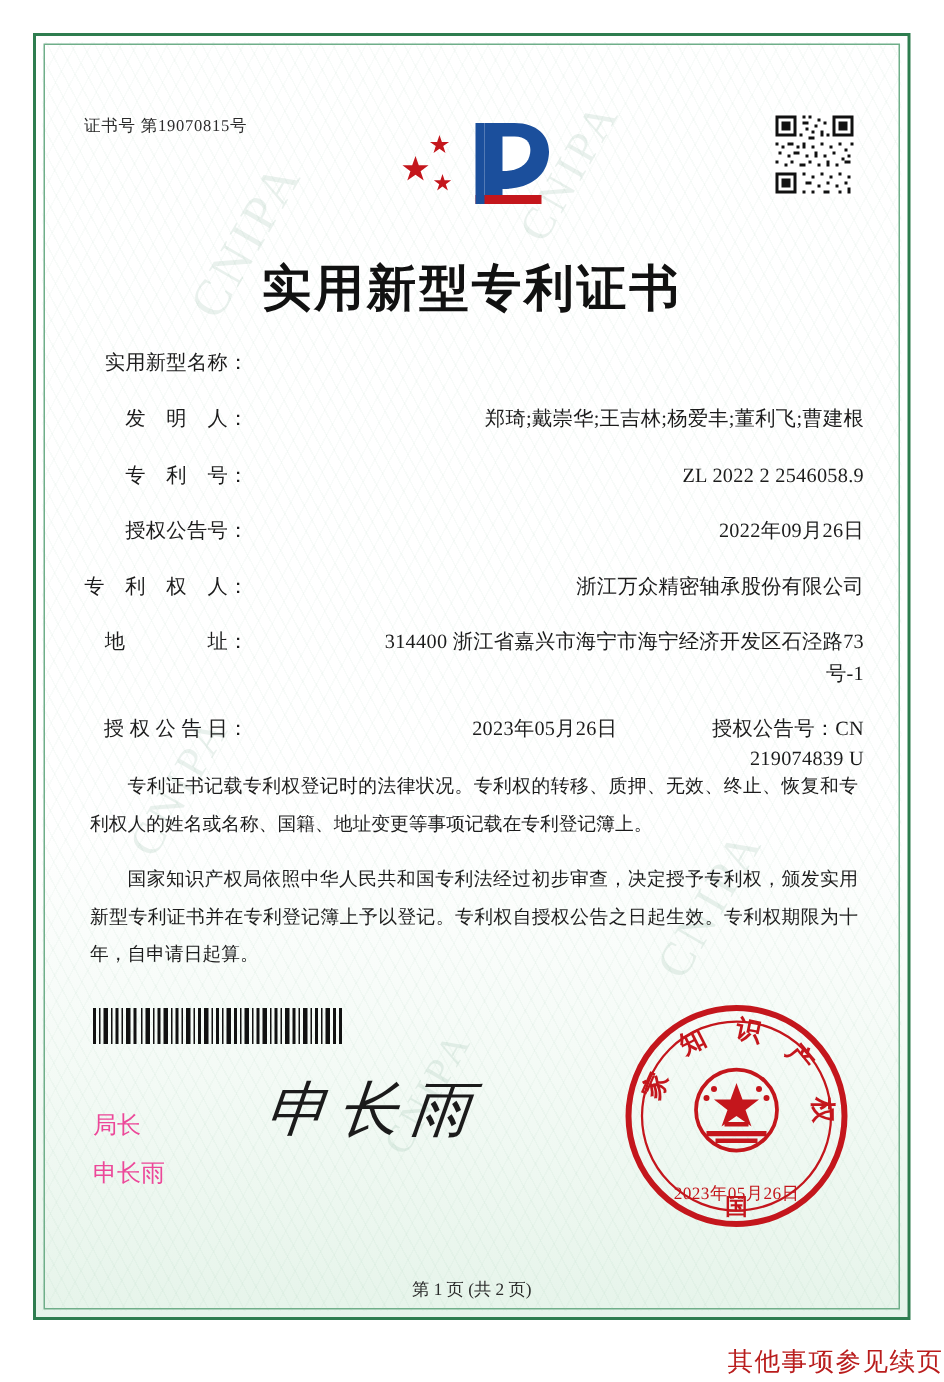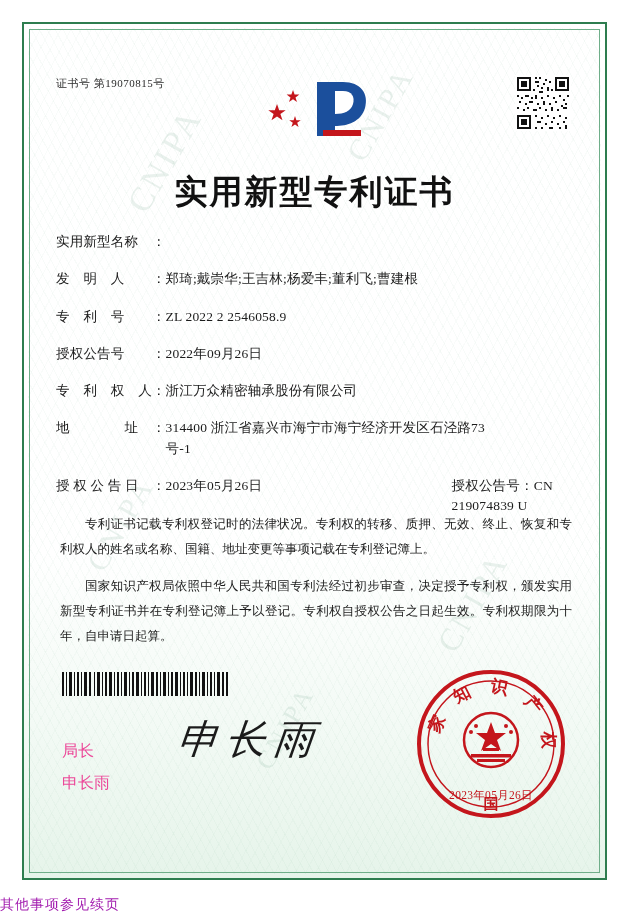--- a/index.html
+++ b/index.html
@@ -121,20 +121,21 @@
     top: 232px;
     width: 520px;
     font-size: 13.5px;
     color: #1c1c1c;
   }
   .frow {
     display: flex;
     align-items: flex-start;
     margin-bottom: 17px;
     line-height: 1.5;
+    text-align: right;
   }
   .flabel {
     width: 96px;
     flex: 0 0 96px;
     letter-spacing: 0.2px;
     white-space: pre;
   }
   .fsep { flex: 0 0 10px; }
   .fval {
     flex: 1;
@@ -222,23 +223,23 @@
     top: 852px;
     text-align: center;
     font-size: 11.5px;
     color: #2b2b2b;
   }
 
   .footnote {
     position: absolute;
     left: 0; right: 0;
     top: 896px;
-    text-align: left;
-    font-size: 14px;
-    color: #a21caf;
+    text-align: right;
+    font-size: 17px;
+    color: #b91c1c;
     letter-spacing: 1px;
   }
 </style>
 </head>
 <body>
 
 <div class="page">
   <div class="cert-frame"></div>
   <div class="guilloche"></div>
 
@@ -480,14 +481,15 @@
         <path id="ringtop" d="M 76,76 m -52,0 a 52,52 0 1,1 104,0" fill="none"></path>
       </defs>
       <text font-family="'Liberation Serif', serif" font-size="17" fill="#c4161c" letter-spacing="7" font-weight="bold">
         <textPath href="#ringtop" startOffset="6%">家 知 识 产 权 局</textPath>
       </text>
       <text x="76" y="141" text-anchor="middle" font-family="'Liberation Serif', serif" font-size="15" fill="#c4161c" font-weight="bold">国</text>
     </svg>
   </div>
   <div class="seal-date">2023年05月26日</div>
 
+  <div class="page-no">第 1 页 (共 2 页)</div>
   <div class="footnote">其他事项参见续页</div>
 </div>
 
 </body></html>

